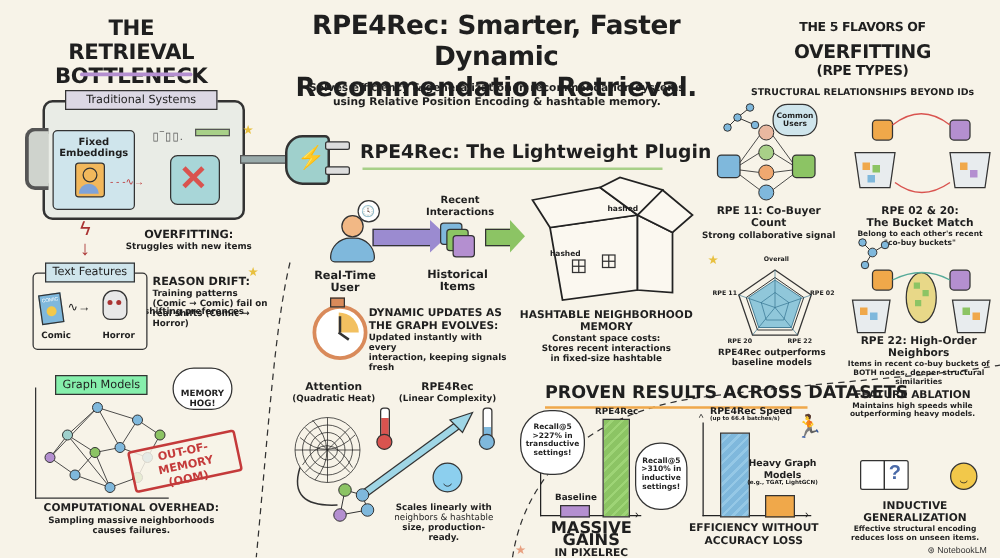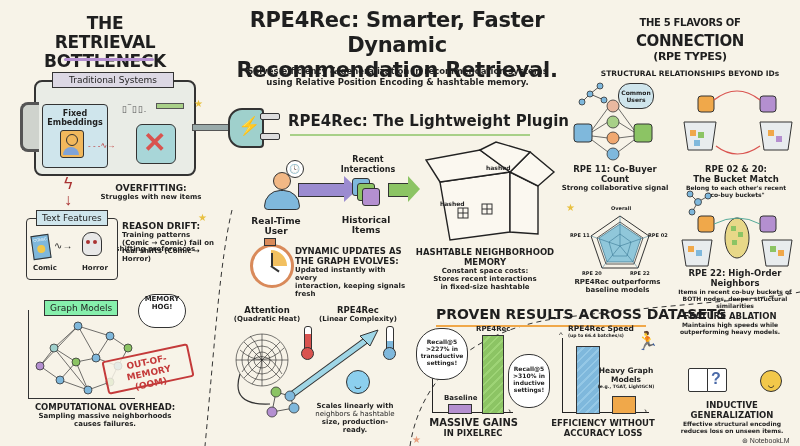--- a/index.html
+++ b/index.html
@@ -107,21 +107,21 @@
       <circle cx="66" cy="40" r="4" fill="#7fb8dc"></circle>
       <circle cx="10" cy="48" r="4" fill="#b48fd0"></circle>
     <circle cx="46" cy="44" r="4" fill="#8cc464"></circle>
       <circle cx="88" cy="48" r="4" fill="#7fb8dc"></circle>
       <circle cx="30" cy="62" r="4" fill="#7fb8dc"></circle>
     <circle cx="80" cy="64" r="4" fill="#8cc464"></circle>
       <circle cx="58" cy="72" r="4" fill="#7fb8dc"></circle>
   </g>
 </svg>
 <div class="abs center" style="left:138px;top:294px;width:46px;height:32px;background:#fff;border:1.5px solid #333;border-radius:20px;">
-  <div class="lbl small" style="margin-top:0;">MEMORY</div>
+  <div class="lbl small" style="margin-top:16px;">MEMORY</div>
   <div class="lbl small">HOG!</div>
 </div>
 <div class="abs center" style="left:104px;top:352px;width:84px;height:30px;border:2.5px solid #c43a3a;border-radius:3px;transform:rotate(-12deg);color:#c43a3a;background:rgba(247,243,232,0.85);">
   <div class="lbl" style="font-size:9px;line-height:11px;margin-top:3px;">OUT-OF-MEMORY</div>
   <div class="lbl" style="font-size:9px;line-height:11px;">(OOM)</div>
 </div>
 <div class="abs center" style="left:30px;top:402px;width:150px;">
   <div class="lbl" style="font-size:8.5px;line-height:10px;">COMPUTATIONAL OVERHEAD:</div>
   <div class="lbl small" style="font-weight:600;">Sampling massive neighborhoods</div>
   <div class="lbl small" style="font-weight:600;">causes failures.</div>
@@ -256,21 +256,21 @@
 </svg>
 <div class="abs" style="left:346px;top:370px;width:22px;height:22px;border-radius:50%;background:#8ccfee;border:1.2px solid #333;text-align:center;font-size:12px;line-height:22px;">‿</div>
 <div class="abs center" style="left:310px;top:402px;width:90px;">
   <div class="lbl small" style="font-weight:600;">Scales linearly with</div>
   <div class="lbl small" style="font-weight:400;">neighbors &amp; hashtable</div>
   <div class="lbl small" style="font-weight:600;">size, production-ready.</div>
 </div>
 
 <div class="abs center h-bold" style="left:600px;top:14px;width:180px;font-family:'DejaVu Sans',sans-serif;">
   <div style="font-size:10px;line-height:18px;">THE 5 FLAVORS OF</div>
-  <div style="font-size:15px;line-height:18px;">CONNECTION</div>
+  <div style="font-size:15px;line-height:18px;">OVERFITTING</div>
   <div style="font-size:11px;line-height:14px;">(RPE TYPES)</div>
 </div>
 <div class="abs lbl center" style="left:590px;top:69px;width:200px;font-size:7.5px;line-height:9px;">STRUCTURAL RELATIONSHIPS BEYOND IDs</div>
 
 <svg width="110" height="110" style="left:570px;top:80px;">
   <g stroke="#333" stroke-width="0.8" fill="none">
     <line x1="20" y1="14" x2="30" y2="6"></line>
       <line x1="20" y1="14" x2="12" y2="22"></line>
       <line x1="20" y1="14" x2="34" y2="20"></line>
   </g>
@@ -399,21 +399,21 @@
   <div class="lbl tiny">transductive</div>
   <div class="lbl tiny">settings!</div>
 </div>
 <div class="abs center" style="left:508px;top:354px;width:40px;height:52px;background:#fff;border:1.2px solid #333;border-radius:20px;">
   <div class="lbl tiny" style="margin-top:10px;">Recall@5</div>
   <div class="lbl tiny">&gt;310% in</div>
   <div class="lbl tiny">inductive</div>
   <div class="lbl tiny">settings!</div>
 </div>
 <div class="abs center" style="left:428px;top:418px;width:90px;">
-  <div class="lbl" style="font-size:10px;line-height:10px;text-align:right;">MASSIVE GAINS</div>
+  <div class="lbl" style="font-size:13px;line-height:10px;">MASSIVE GAINS</div>
   <div class="lbl" style="font-size:8.5px;line-height:10px;">IN PIXELREC</div>
 </div>
 
 <div class="abs" style="left:562px;top:338px;width:86px;height:74px;border-left:1.5px solid #222;border-bottom:1.5px solid #222;"></div>
 <div class="abs" style="left:559px;top:330px;font-size:8px;">^</div>
 <div class="abs" style="left:644px;top:406px;font-size:9px;">›</div>
 <div class="abs" style="left:576px;top:346px;width:22px;height:66px;background:repeating-linear-gradient(135deg,#7fb8dc 0 4px,#95c8e6 4px 6px);border:1.2px solid #333;"></div>
 <div class="abs" style="left:612px;top:396px;width:22px;height:16px;background:#f0a84a;border:1.2px solid #333;"></div>
 <div class="abs" style="left:568px;top:324px;width:80px;">
   <div class="lbl" style="font-size:7.5px;line-height:9px;">RPE4Rec Speed</div>

